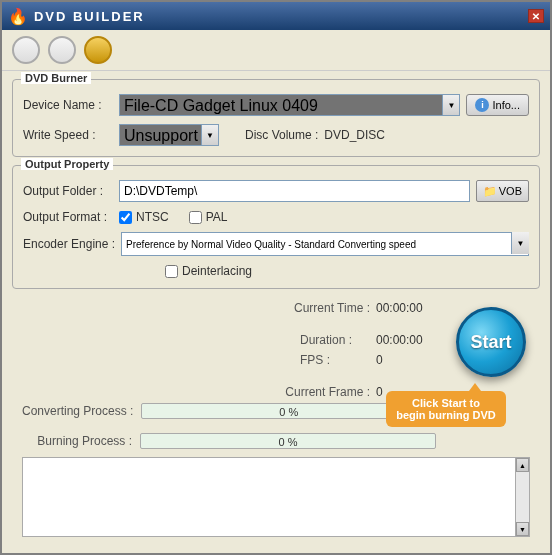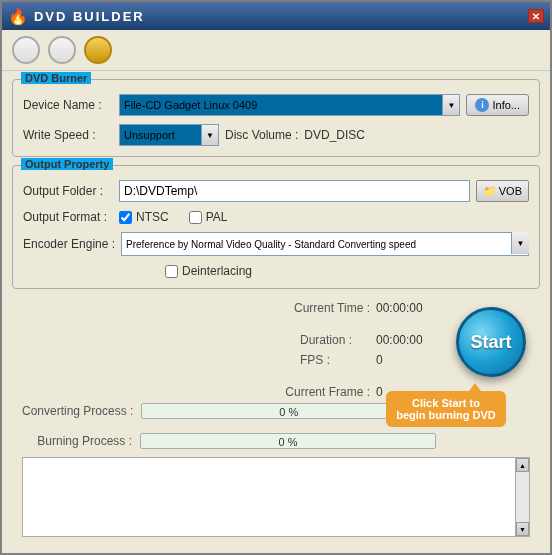--- a/index.html
+++ b/index.html
@@ -91,21 +91,21 @@
       border: 1px solid #aaa;
       border-radius: 4px;
       padding: 6px 10px 10px;
       background: #ece9d8;
       position: relative;
     }
     .group-title {
       position: absolute;
       top: -8px;
       left: 8px;
-      background: #0ea5e9;
+      background: #ffffff;
       padding: 0 4px;
       font-size: 11px;
       font-weight: bold;
       color: #333;
     }
     .form-row {
       display: flex;
       align-items: center;
       margin-top: 8px;
       gap: 6px;
@@ -126,23 +126,23 @@
     }
     .combo-wrapper {
       flex: 1;
       position: relative;
       display: flex;
     }
     .combo-wrapper select {
       width: 100%;
       height: 22px;
       border: 1px solid #7f9db9;
-      background: #0369a1;
+      background: #737373;
       padding: 0 4px;
-      font-size: 11px;
+      font-size: 16px;
       outline: none;
       appearance: none;
       -webkit-appearance: none;
       cursor: pointer;
     }
     .combo-arrow {
       position: absolute;
       right: 0;
       top: 0;
       width: 18px;
@@ -434,21 +434,21 @@
       </div>
 
       <div class="form-row">
         <span class="form-label">Write Speed :</span>
         <div class="combo-wrapper" style="max-width:100px;">
           <select style="width:92px;">
             <option>Unsupport</option>
           </select>
           <div class="combo-arrow">▼</div>
         </div>
-        <div class="disc-vol-row" style="">
+        <div class="disc-vol-row" style="margin-left:20px;">
           <span class="disc-vol-label">Disc Volume :</span>
           <span class="disc-vol-value">DVD_DISC</span>
         </div>
       </div>
     </div>
 
     <div class="group-box">
       <span class="group-title">Output Property</span>
 
       <div class="form-row">

